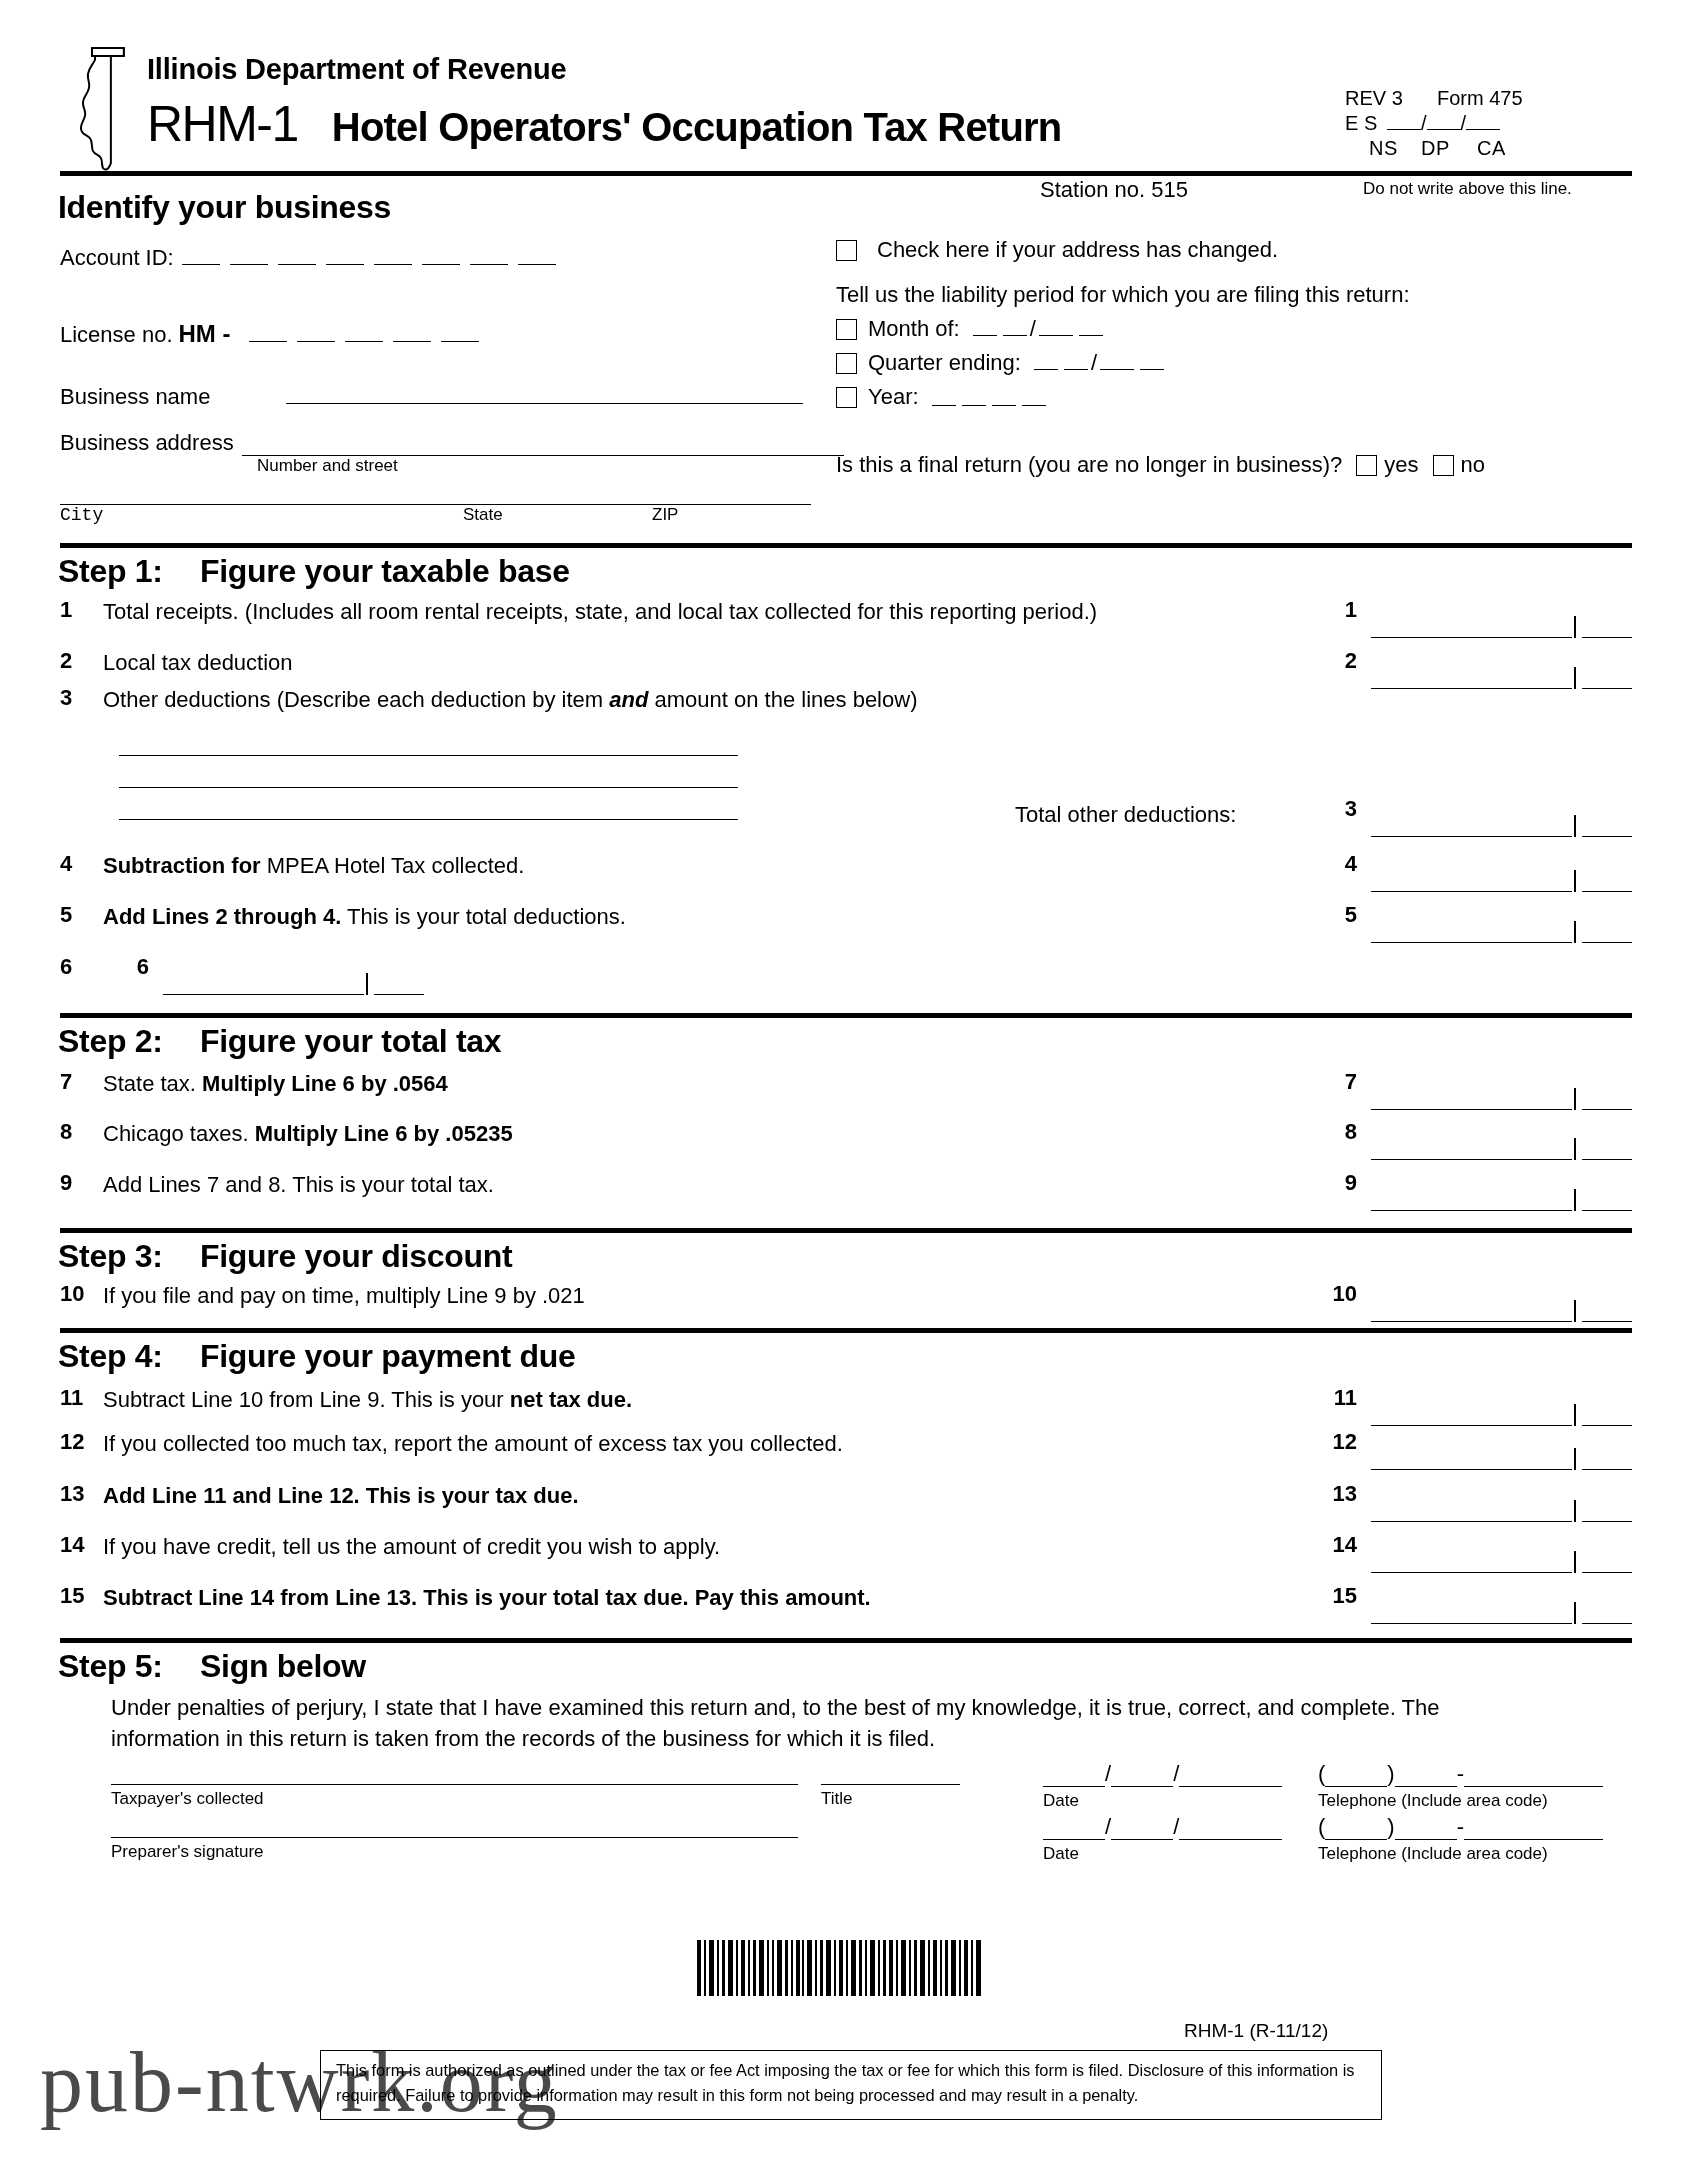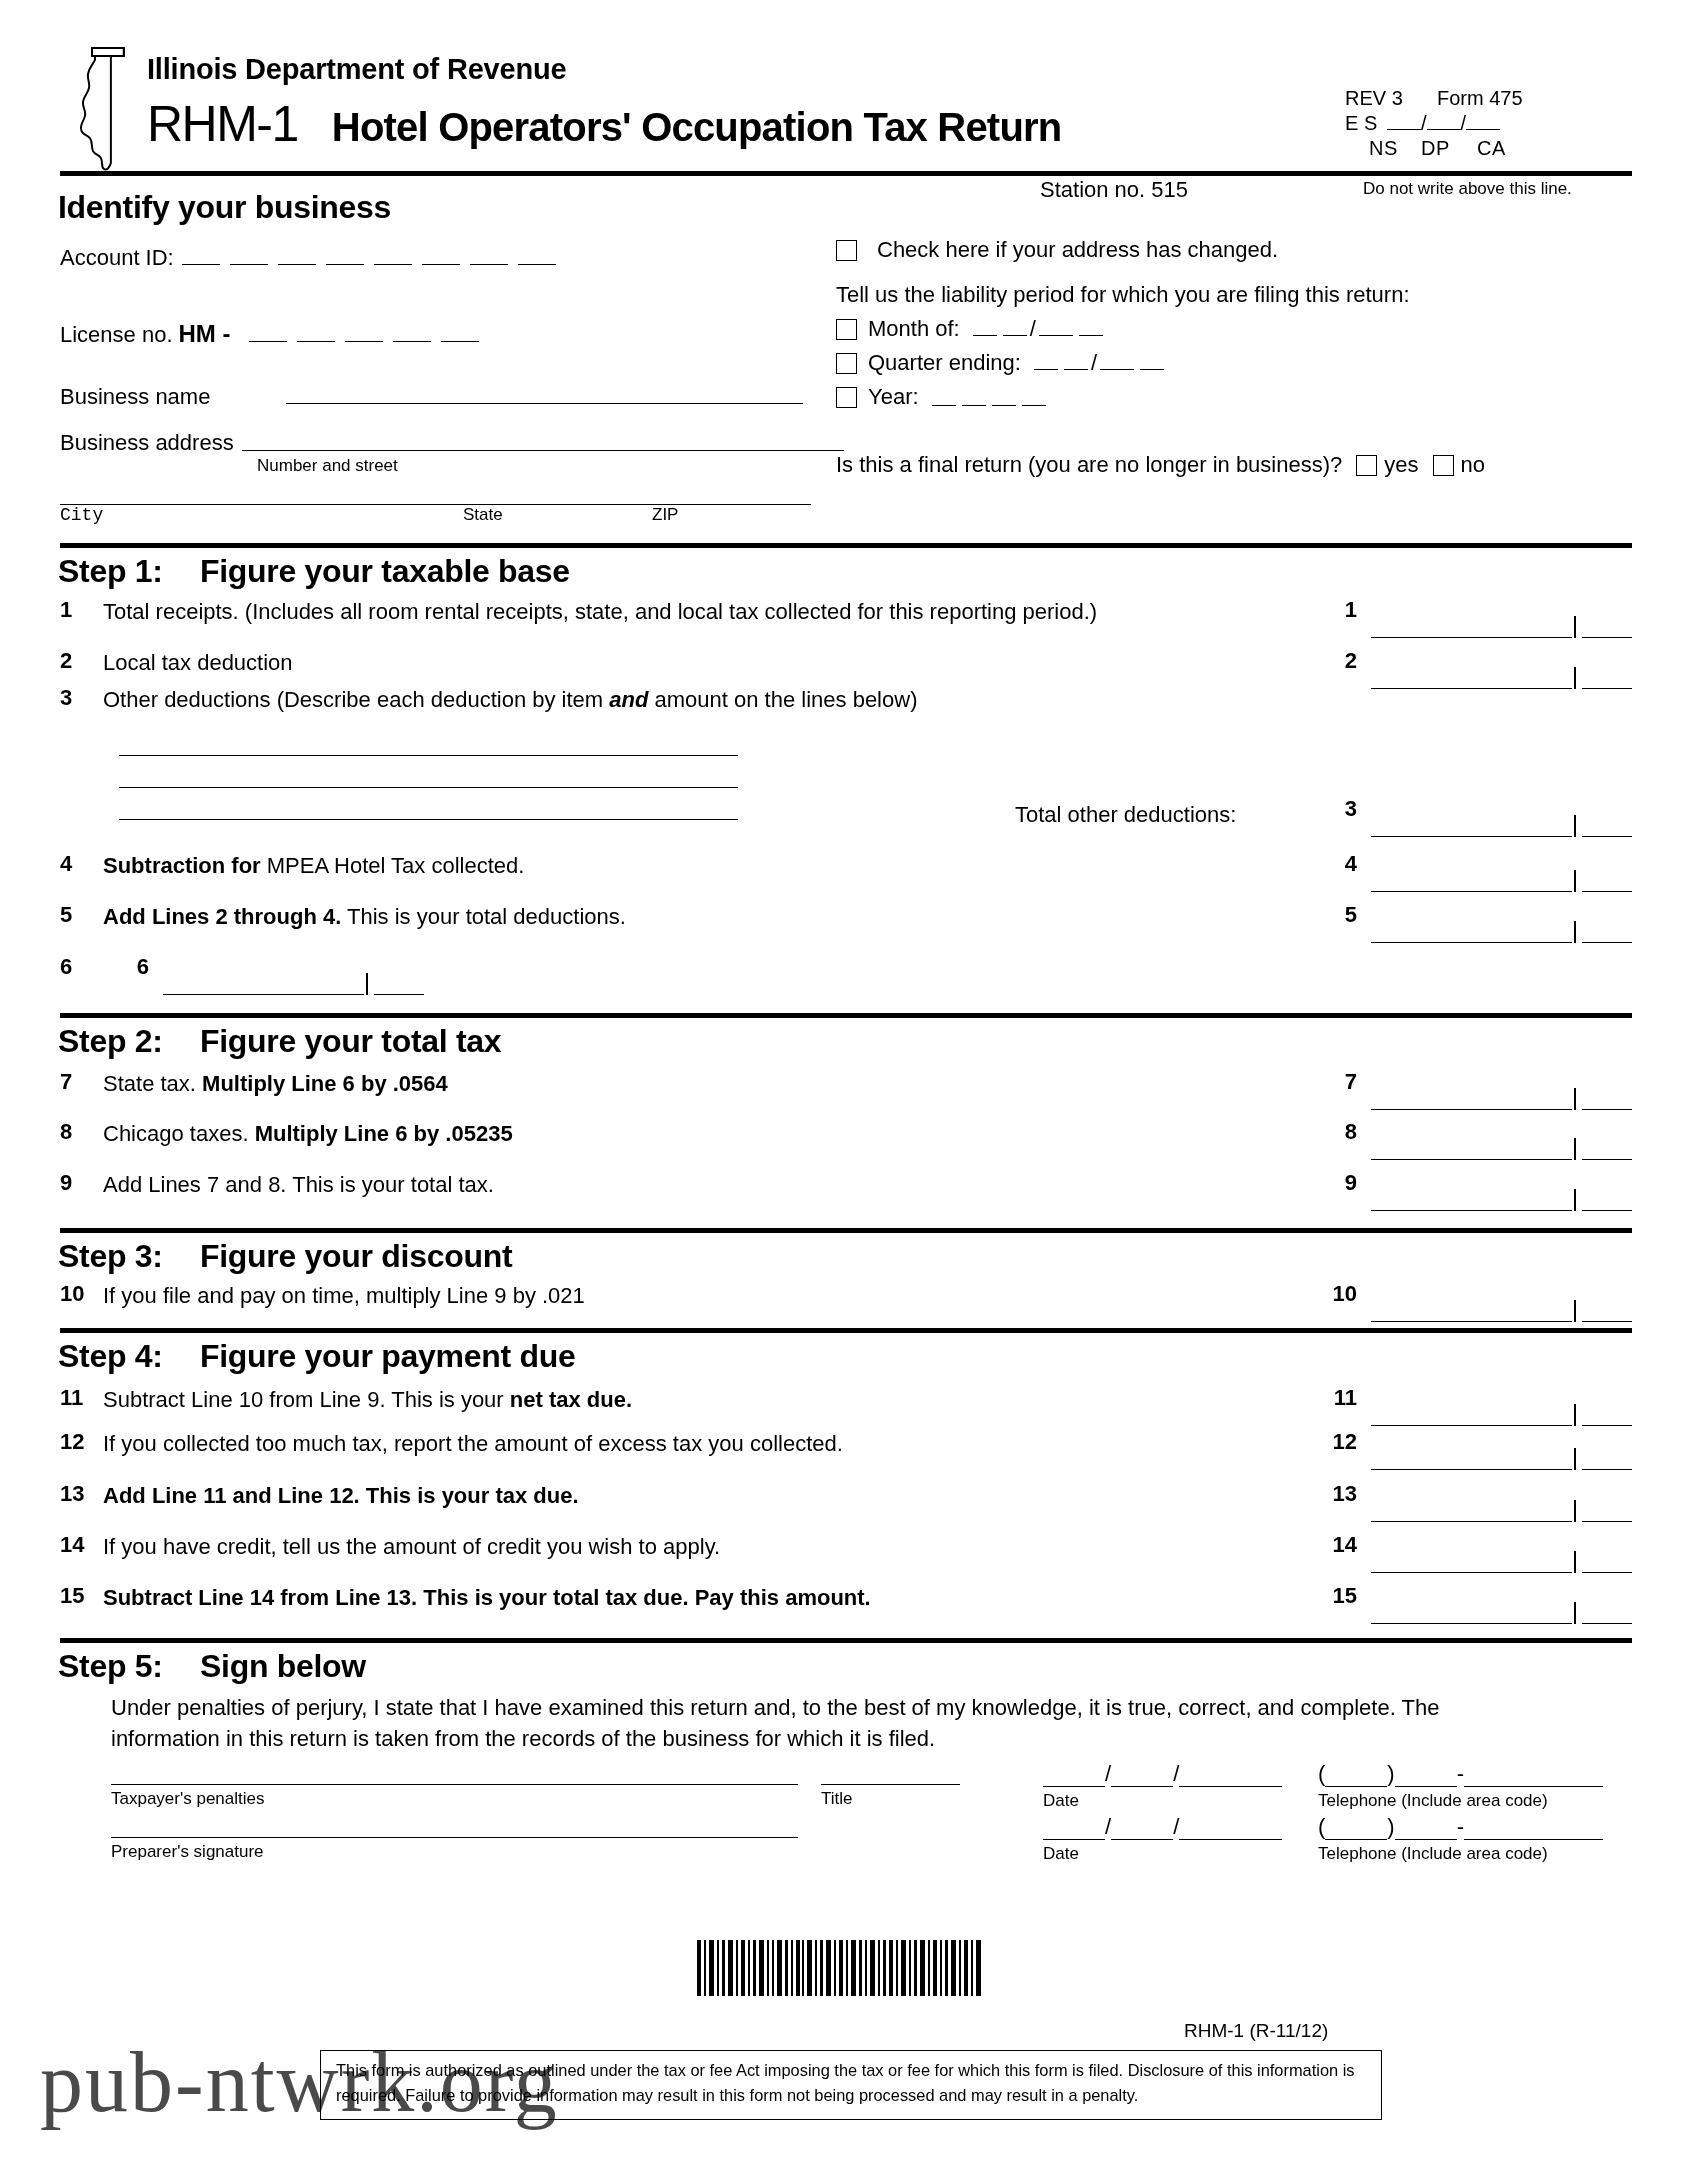--- a/index.html
+++ b/index.html
@@ -69,21 +69,21 @@
     width: 38px; height: 20px; margin-right: 10px;
   }
   #license-row { left: 60px; top: 320px; display: flex; align-items: baseline; }
   #license-hm { font-weight: bold; font-size: 24px; margin-left: 6px; }
   #license-blanks { display: flex; margin-left: 18px; }
 
   #bizname-row { left: 60px; top: 383px; display: flex; align-items: baseline; }
   #bizname-line {
     width: 517px; border-bottom: 1.5px solid #000; height: 20px; margin-left: 76px;
   }
-  #bizaddr-row { left: 60px; top: 430px; display: flex; align-items: flex-start; }
+  #bizaddr-row { left: 60px; top: 430px; display: flex; align-items: flex-end; }
   #bizaddr-line {
     width: 602px; border-bottom: 1.5px solid #000; height: 20px; margin-left: 8px;
   }
   #numstreet-label { left: 257px; top: 456px; font-size: 17px; }
   #citystate-line {
     left: 60px; top: 502px; width: 751px; border-bottom: 1.5px solid #000; height: 2px;
   }
   #city-label { left: 60px; top: 505px; font-size: 18px; font-family: Liberation Mono, monospace; }
   #state-label { left: 463px; top: 505px; font-size: 17px; }
   #zip-label { left: 652px; top: 505px; font-size: 17px; }
@@ -514,21 +514,21 @@
   <div class="abs step-rule" style="top:1638px"></div>
   <div class="abs step-head" style="left:58px; top:1648px">
     <span class="sname">Step 5:</span>
     <span>Sign below</span>
   </div>
 
   <div class="abs" id="perjury-text" style="top:1692px">Under penalties of perjury, I state that I have examined this return and, to the best of my knowledge, it is true, correct, and complete. The information in this return is taken from the records of the business for which it is filed.</div>
 
   <div class="abs" style="left:111px; top:1783px; width:687px">
     <div class="sig-line"></div>
-    <div class="sig-label">Taxpayer's penalties</div>
+    <div class="sig-label">Taxpayer's collected</div>
   </div>
   <div class="abs" style="left:821px; top:1783px; width:139px">
     <div class="sig-line"></div>
     <div class="sig-label">Title</div>
   </div>
   <div class="abs" style="left:1043px; top:1761px; width:259px">
     <div style="display:flex; align-items:flex-end; font-size:22px">
       <span style="display:inline-block;width:62px;border-bottom:1.5px solid #000;height:22px"></span>
       <span class="slash">/</span>
       <span style="display:inline-block;width:62px;border-bottom:1.5px solid #000;height:22px"></span>

